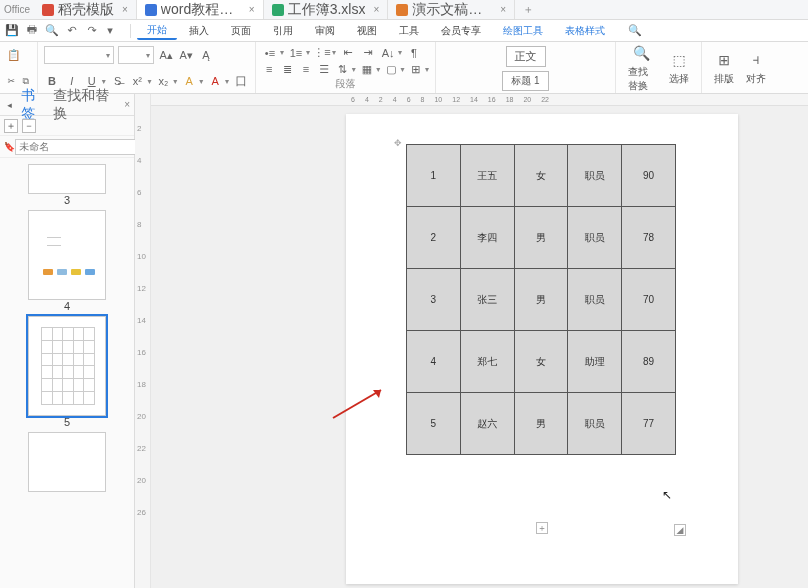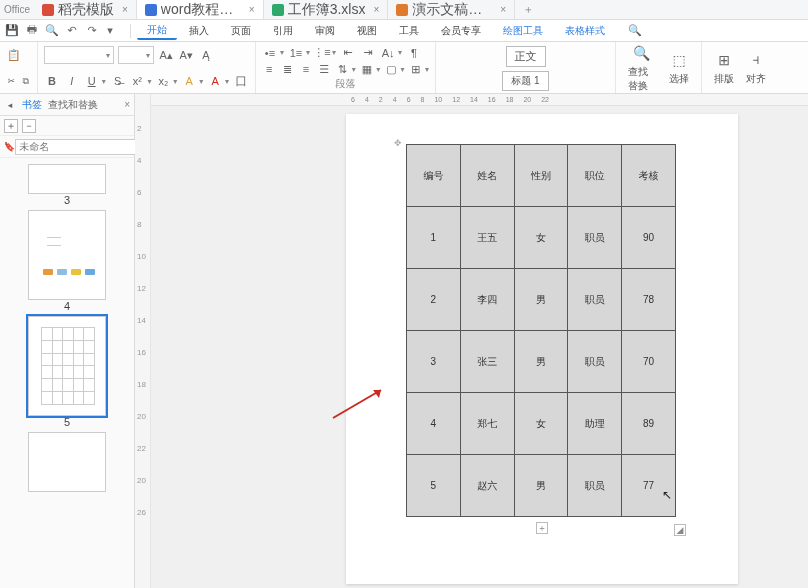--- a/index.html
+++ b/index.html
@@ -37,21 +37,21 @@
   .style-box { border:1px solid #bbb; background:#fff; padding:2px 8px; font-size:11px; color:#555; display:flex; align-items:center; height:30px;}
   .style-box.big { font-size:10px; }
   .ribbon-btn { display:flex; flex-direction:column; align-items:center; gap:2px; padding:0 6px; }
   .ribbon-btn .ic { width:20px; height:20px; font-size:14px;}
   .ribbon-btn .txt { font-size:10px; color:#555; }
 
   
   .workspace { display:flex; height: calc(588px - 20px - 22px - 52px); }
   .sidepanel { width:135px; border-right:1px solid #dcdcdc; background:#fafafa; display:flex; flex-direction:column;}
   .sidepanel .hdr { height:22px; display:flex; align-items:center; gap:6px; padding:0 4px; border-bottom:1px solid #e0e0e0;}
-  .sidepanel .hdr .tab { font-size:10px; color:#666; }
+  .sidepanel .hdr .tab { font-size:14px; color:#666; }
   .sidepanel .hdr .tab.active { color:#2a7bde; }
   .sidepanel .hdr .close { margin-left:auto; color:#888; font-size:10px;}
   .sidepanel .tools { height:20px; display:flex; align-items:center; gap:4px; padding:0 4px; border-bottom:1px solid #eee;}
   .sidepanel .tools .sq { width:14px; height:14px; border:1px solid #bbb; display:flex; align-items:center; justify-content:center; font-size:10px; color:#555; background:#fff;}
   .sidepanel .name-row { height:22px; display:flex; align-items:center; padding:0 4px; border-bottom:1px solid #eee;}
   .sidepanel .name-row input { flex:1; height:16px; border:1px solid #ccc; font-size:10px; padding:0 3px;}
   .thumb-list { flex:1; overflow:auto; padding:6px 0; display:flex; flex-direction:column; align-items:center; gap:4px;}
   .thumb { width:78px; background:#fff; border:1px solid #ccc; position:relative; }
   .thumb.sel { outline:2px solid #2a7bde; }
   .thumb-wrap { display:flex; flex-direction:column; align-items:center; }
@@ -369,27 +369,20 @@
       <span>16</span>
       <span>18</span>
       <span>20</span>
       <span>22</span>
     </div>
 
     <div class="page">
       <span style="position:absolute;top:24px;left:48px;font-size:9px;color:#aaa">✥</span>
       <table class="main-table">
         <tbody>
-            <tr>
-          <th>编号</th>
-          <th>姓名</th>
-          <th>性别</th>
-          <th>职位</th>
-          <th>考核</th>
-        </tr>
         <tr>
           <td>1</td>
           <td>王五</td>
           <td>女</td>
           <td>职员</td>
           <td>90</td>
         </tr>
         <tr>
           <td>2</td>
           <td>李四</td>

